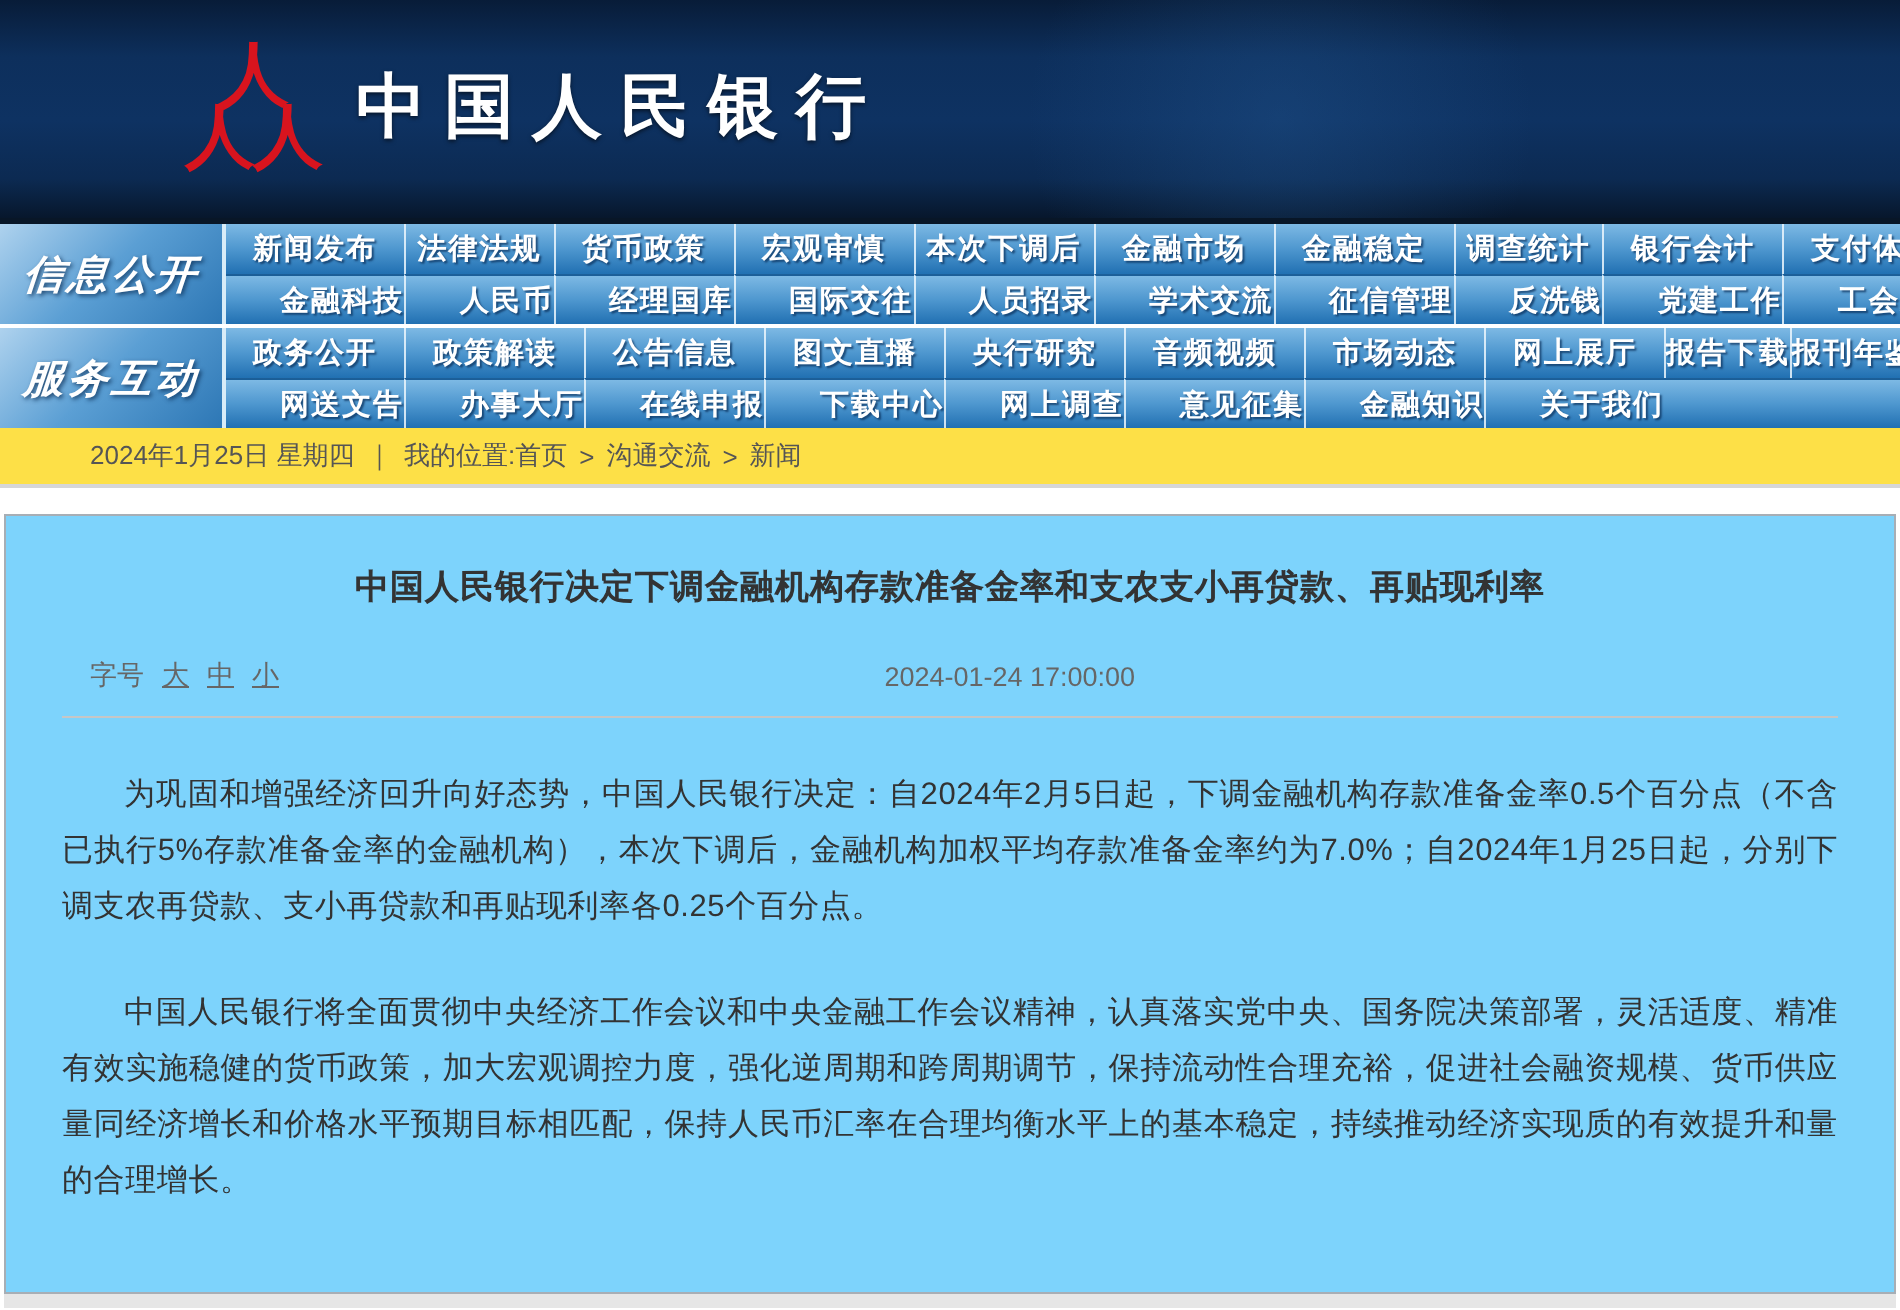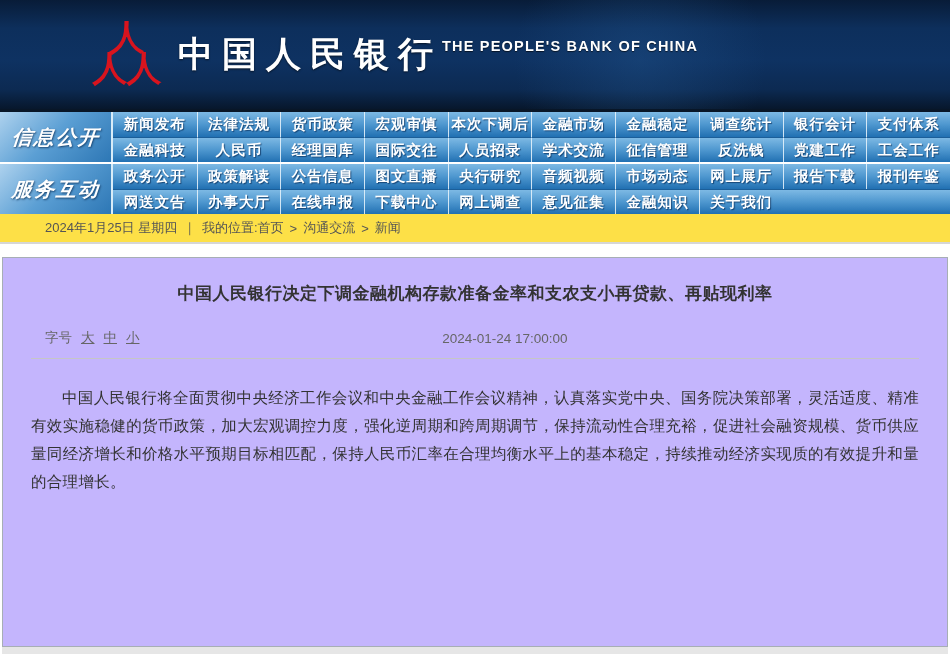--- a/index.html
+++ b/index.html
@@ -49,34 +49,34 @@
   }
   .menu-cell {
     display:flex; align-items:center; justify-content:center;
     background:linear-gradient(180deg,#7db9e4 0%,#4e97cf 50%,#2170b2 100%);
     color:#ffffff; font-weight:bold; font-size:14.5px; letter-spacing:1px;
     text-shadow:1px 1px 1px rgba(12,50,92,.75);
     border-left:1px solid rgba(235,246,253,.85);
     cursor:pointer; white-space:nowrap;
   }
   .menu-cell:nth-child(10n+1) { border-left:none; }
-  .menu-cell:nth-child(n+11) { border-top:1px solid rgba(10,50,90,.30); }
+  .menu-cell:nth-child(n+11) { border-top:1px solid rgba(10,50,90,.30);padding-left:27px; }
   .menu-cell.empty { cursor:default; border-left:none; }
   
   .breadcrumb-bar {
     height:30px; background:#fde047; border-bottom:2px solid #d6d6d6;
     display:flex; align-items:center; padding-left:45px;
     font-size:13px; color:#555555;
   }
   .breadcrumb-bar span { margin-right:6px; }
   .crumb-link { cursor:pointer; }
   .white-gap { height:13px; background:#ffffff; }
   
   .content-box {
-    margin:0 2px; height:390px; background:#c4b5fd;
+    margin:0 2px; height:390px; background:#7dd3fc;
     border:1px solid #a7aeb5; padding:0 28px; overflow:hidden;
   }
   .article-title {
     margin-top:24px; text-align:center; color:#333333;
     font-size:17px; font-weight:bold; letter-spacing:.5px;
   }
   .meta-row {
     margin-top:24px; display:flex; align-items:center;
     font-size:13.5px; color:#666666;
   }
@@ -100,21 +100,20 @@
   <div class="logo-wrap">
     <svg class="emblem" viewBox="0 0 100 100">
       <g fill="#d8141e" font-family="'DejaVu Serif',serif" font-weight="bold" text-anchor="middle">
         <text x="50" y="42" font-size="47">人</text>
         <text x="27" y="84" font-size="47">人</text>
         <text x="73" y="84" font-size="47">人</text>
       </g>
     </svg>
     <div class="bank-names">
       <div class="bank-cn">中国人民银行</div>
-      <div class="bank-en">THE PEOPLE'S BANK OF CHINA</div>
     </div>
   </div>
 </header>
 
 <nav class="main-nav">
   <div class="nav-section">
     <div class="side-label">
       <span class="side-label-text">信息公开</span>
     </div>
     <div class="menu-grid">
@@ -192,18 +191,19 @@
       <span class="font-size-link">中</span>
       <span class="font-size-link">小</span>
     </div>
     <div class="meta-right">2024-01-24 17:00:00</div>
   </div>
 
   <hr class="divider">
 
 
   <div class="article-body">
+    <p>为巩固和增强经济回升向好态势，中国人民银行决定：自2024年2月5日起，下调金融机构存款准备金率0.5个百分点（不含已执行5%存款准备金率的金融机构），本次下调后，金融机构加权平均存款准备金率约为7.0%；自2024年1月25日起，分别下调支农再贷款、支小再贷款和再贴现利率各0.25个百分点。</p>
     <p>中国人民银行将全面贯彻中央经济工作会议和中央金融工作会议精神，认真落实党中央、国务院决策部署，灵活适度、精准有效实施稳健的货币政策，加大宏观调控力度，强化逆周期和跨周期调节，保持流动性合理充裕，促进社会融资规模、货币供应量同经济增长和价格水平预期目标相匹配，保持人民币汇率在合理均衡水平上的基本稳定，持续推动经济实现质的有效提升和量的合理增长。</p>
   </div>
 
 </main>
 
 <div class="bottom-strip"></div>
 
 </body></html>

